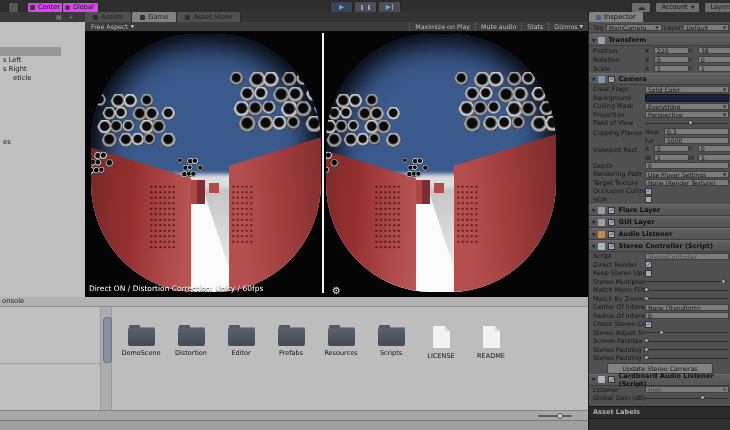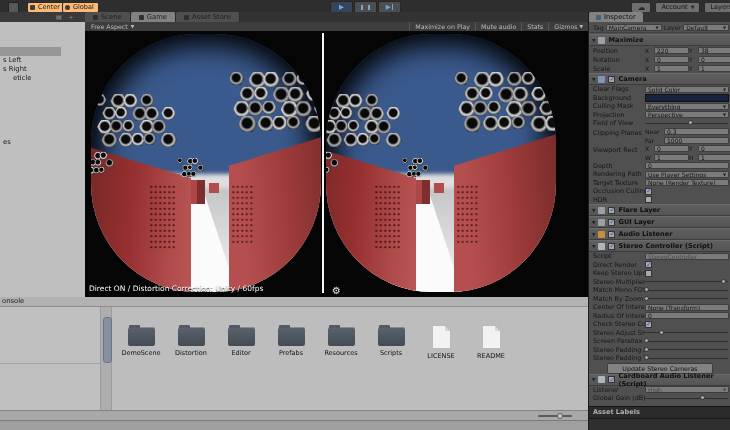--- a/index.html
+++ b/index.html
@@ -1,21 +1,21 @@
 <!DOCTYPE html>
 <html><head>
 <meta charset="utf-8">
 <style>
   html,body{margin:0;padding:0;}
   body{width:730px;height:430px;position:relative;overflow:hidden;background:#1e1e1e;
        font-family:"DejaVu Sans","Liberation Sans",sans-serif;-webkit-user-select:none;}
   
   #toolbar{position:absolute;left:0;top:0;width:730px;height:12px;background:#2e2e2e;border-bottom:1px solid #191919;}
   .tool-sq{position:absolute;left:8px;top:1.5px;width:9px;height:9px;background:#585858;border:1px solid #222;border-radius:1px;}
-  .tbtn{position:absolute;top:1.5px;height:9px;background:#fdba74;border:1px solid #2a2a2a;border-radius:2px;
+  .tbtn{position:absolute;top:1.5px;height:9px;background:#d946ef;border:1px solid #2a2a2a;border-radius:2px;
         font-size:6.5px;line-height:8px;color:#141414;padding:0 4px 0 10px;display:flex;align-items:center;}
   .tbtn .ticon{position:absolute;left:2px;top:2px;width:5px;height:5px;background:#3d3d3d;border-radius:1px;}
   .tbtn.globe .ticon{border-radius:50%;}
   #btn-center{left:27px;}
   #btn-global{left:62px;}
   .playgroup{position:absolute;left:330px;top:0.5px;display:flex;gap:1px;}
   .pbtn{width:21px;height:11px;background:#4e4e4e;border:1px solid #262626;border-radius:2px;
         display:flex;align-items:center;justify-content:center;}
   .pbtn.active{background:#36455c;}
   .pglyph{color:#6fa8dc;font-size:6.5px;line-height:6px;}
@@ -193,21 +193,21 @@
         <div class="hrow" style="top: 34px;"><span>s Left</span></div>
         <div class="hrow" style="top: 43px;"><span>s Right</span></div>
         <div class="hrow" style="top: 52px; margin-left: 10px;"><span>eticle</span></div>
         <div class="hrow" style="top: 116px;"><span>es</span></div>
       </div>
   </div>
 
   <div id="tabstrip">
     <div class="tab">
       <span class="tabicon"></span>
-      <span>Scene</span>
+      <span>Assets</span>
     </div>
     <div class="tab active">
       <span class="tabicon"></span>
       <span>Game</span>
     </div>
     <div class="tab">
       <span class="tabicon"></span>
       <span>Asset Store</span>
     </div>
   </div>
@@ -455,21 +455,21 @@
       <span>Layer</span>
       <div class="ifield layerfield">
         <span>Default</span>
         <span class="dd">▼</span>
       </div>
     </div>
     <div id="irows">
         <div class="ihdr">
           <span class="fold">▼</span>
           <span class="hicon" style="background: rgb(154, 160, 166);"></span>
-          <span class="htxt">Maximize</span>
+          <span class="htxt">Transform</span>
         </div>
         <div class="mrow">
           <span class="rlabel">Position</span>
           <div class="mlines">
             <div class="mline">
               <div class="mcell">
                 <span class="axis">X</span>
                 <div class="ifield">
                   <span>220</span>
                 </div>

